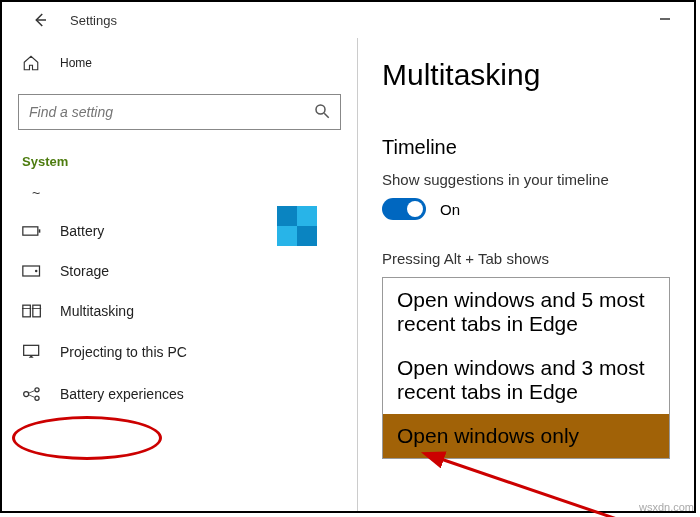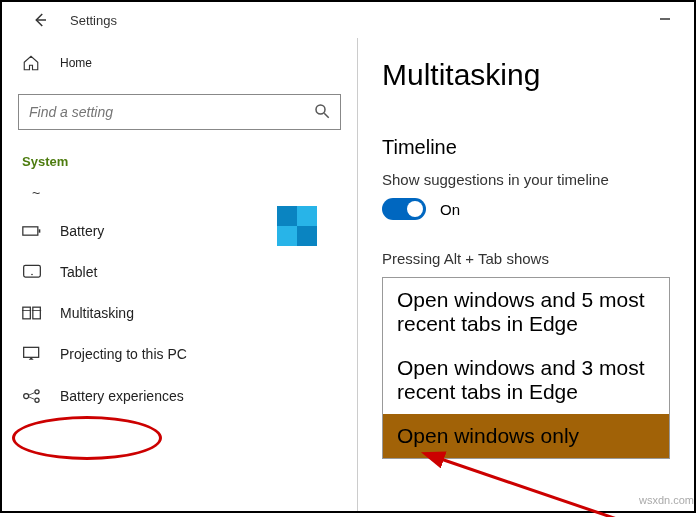--- a/index.html
+++ b/index.html
@@ -35,21 +35,21 @@
 .sub-h { font-size: 20px; font-weight: 400; margin-bottom: 12px; }
 .desc { font-size: 15px; color: #333; margin-bottom: 10px; }
 .toggle-row { display: flex; align-items: center; margin-bottom: 30px; }
 .toggle { width: 44px; height: 22px; border-radius: 11px; background: #0067c0; position: relative; margin-right: 14px; }
 .toggle .knob { position: absolute; right: 3px; top: 3px; width: 16px; height: 16px; border-radius: 50%; background: #fff; }
 .toggle-lbl { font-size: 15px; }
 .dropdown { border: 1px solid #999; margin-top: 6px; }
 .dd-item { padding: 10px 14px; font-size: 21px; }
 .dd-item.sel { background: #a16207; }
 .arrow { position: absolute; pointer-events: none; }
-.watermark { position: absolute; right: 6px; bottom: 11px; font-size: 11px; color: #aaa; }
+.watermark { position: absolute; right: 6px; bottom: 4px; font-size: 11px; color: #aaa; }
 svg { display: block; }
 </style>
 </head>
 <body>
 
 <div class="window">
   <div class="titlebar">
     <div class="back-btn">
       <svg width="18" height="18" viewBox="0 0 24 24">
           <path d="M15 4 L7 12 L15 20" stroke="#333" stroke-width="2" fill="none"></path>
@@ -97,30 +97,30 @@
         <div class="nav-item">
           <span class="ico">
             <svg width="20" height="16" viewBox="0 0 24 16">
                 <rect x="1" y="3" width="18" height="10" stroke="#333" stroke-width="1.5" fill="none"></rect>
                 <rect x="20" y="6" width="2" height="4" fill="#333"></rect>
               </svg>
           </span>
           <span class="lbl">Battery</span>
         </div>
 
-
         <div class="nav-item">
           <span class="ico">
-            <svg width="20" height="18" viewBox="0 0 24 18">
-                <rect x="2" y="1" width="20" height="14" rx="2" stroke="#333" stroke-width="1.5" fill="none"></rect>
-                <circle cx="12" cy="12" r="1" fill="#333"></circle>
+            <svg width="20" height="16" viewBox="0 0 24 16">
+                <rect x="1" y="2" width="20" height="12" stroke="#333" stroke-width="1.5" fill="none"></rect>
+                <circle cx="17" cy="8" r="1.5" fill="#333"></circle>
               </svg>
           </span>
-          <span class="lbl">Tablet</span>
+          <span class="lbl">Storage</span>
         </div>
+
 
         <div class="nav-item">
           <span class="ico">
             <svg width="20" height="16" viewBox="0 0 24 16">
                 <rect x="1" y="1" width="9" height="14" stroke="#333" stroke-width="1.5" fill="none"></rect>
                 <rect x="13" y="1" width="9" height="14" stroke="#333" stroke-width="1.5" fill="none"></rect>
                 <line x1="0" y1="5" x2="11" y2="5" stroke="#333"></line>
                 <line x1="12" y1="5" x2="23" y2="5" stroke="#333"></line>
               </svg>
           </span>

